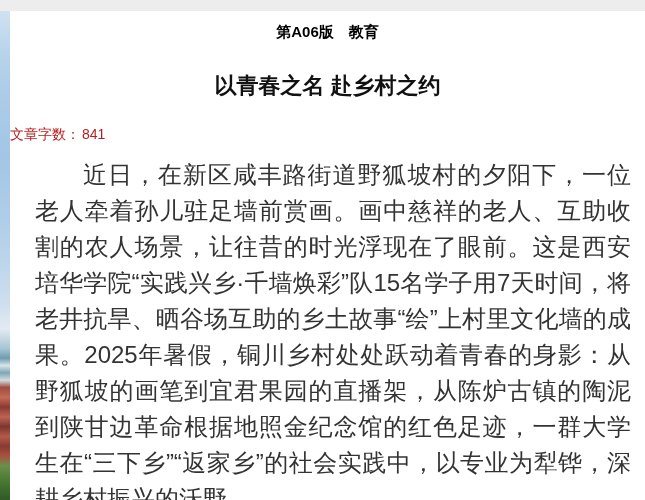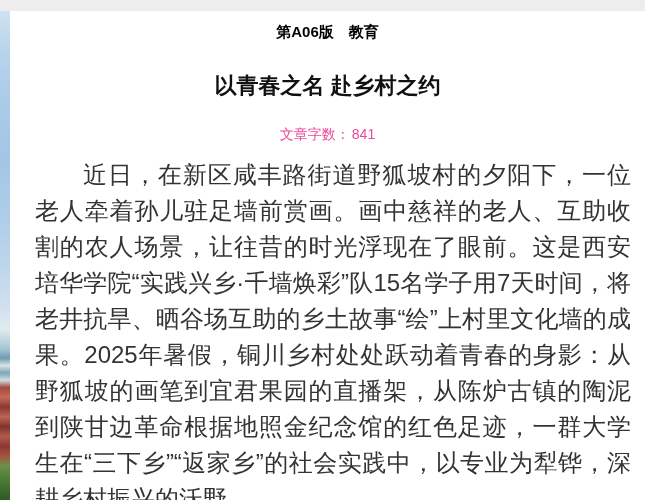--- a/index.html
+++ b/index.html
@@ -84,23 +84,23 @@
     color: #5e6266;
     line-height: 16px;
   }
   .stats {
     margin-top: 28px;
     display: flex;
     width: 100%;
   }
   .stat {
     flex: 1;
-    text-align: center;
+    text-align: left;
     font-size: 14px;
-    color: #ec4899;
+    color: #b91c1c;
     line-height: 14px;
   }
   .stat .stat-value {
     margin-left: 2px;
   }
   .article-text {
     margin: 16px 0 0 0;
     padding: 0 14px 0 25px;
     font-size: 24px;
     line-height: 36px;

